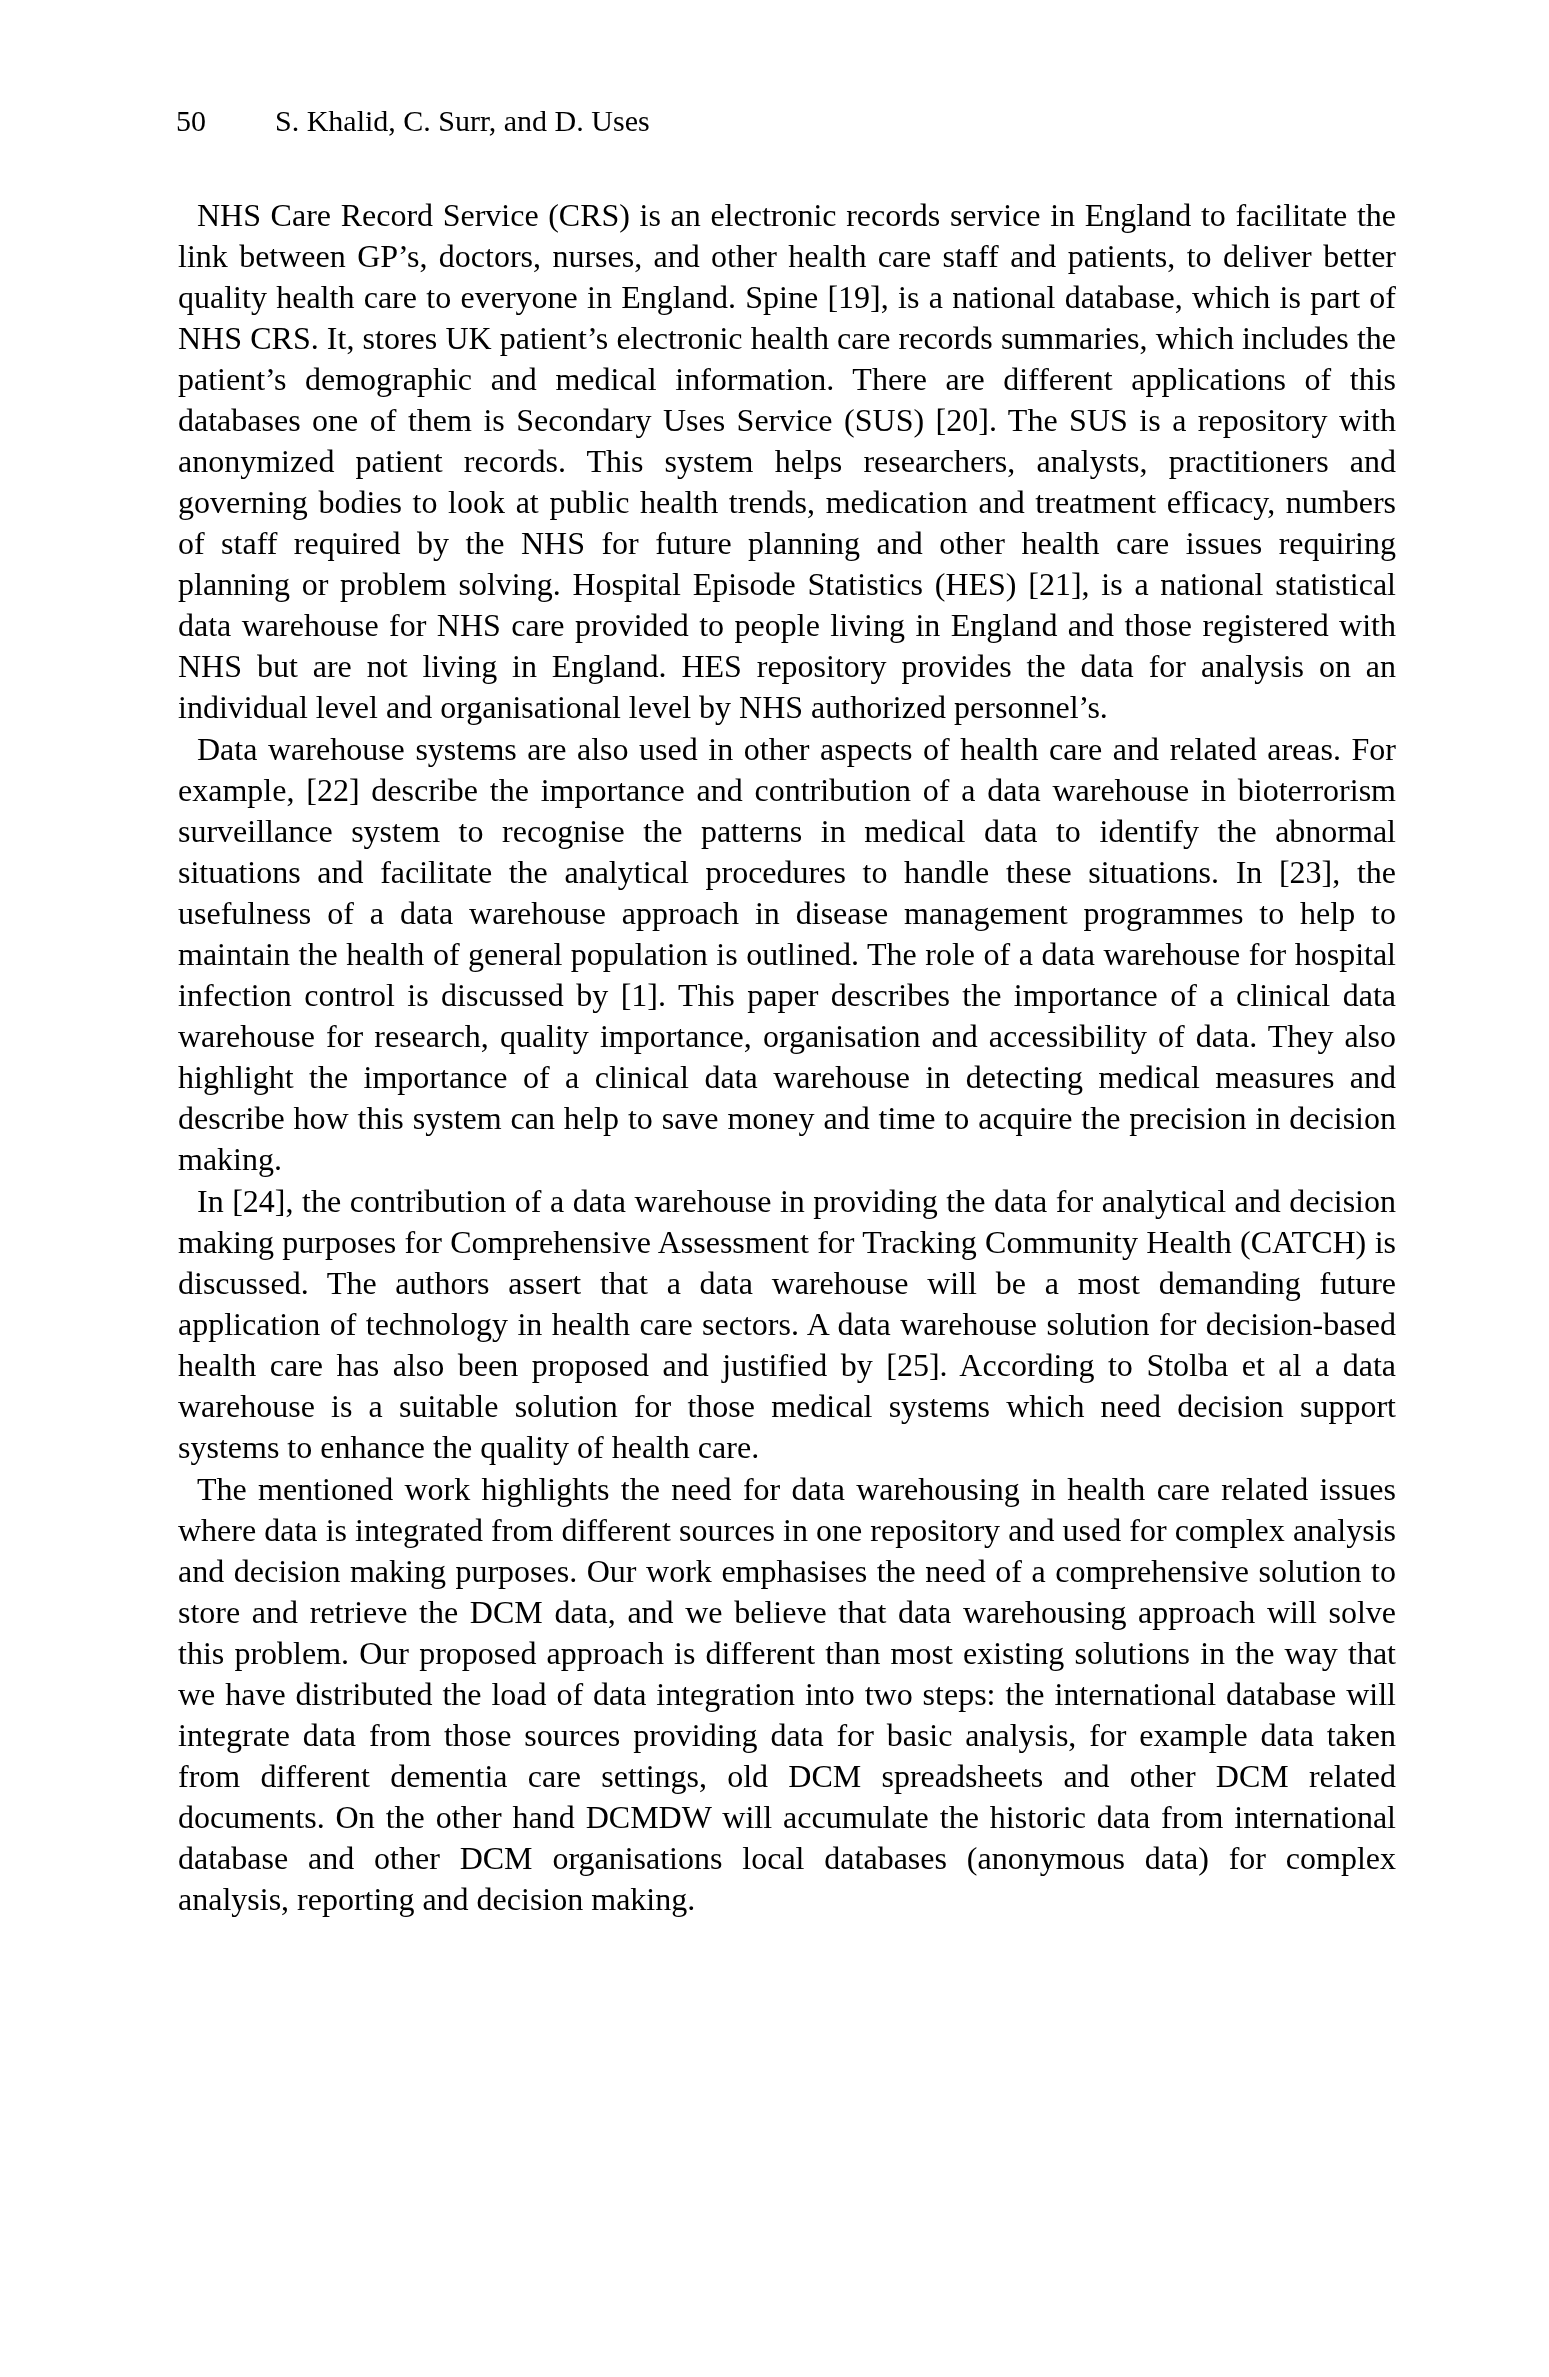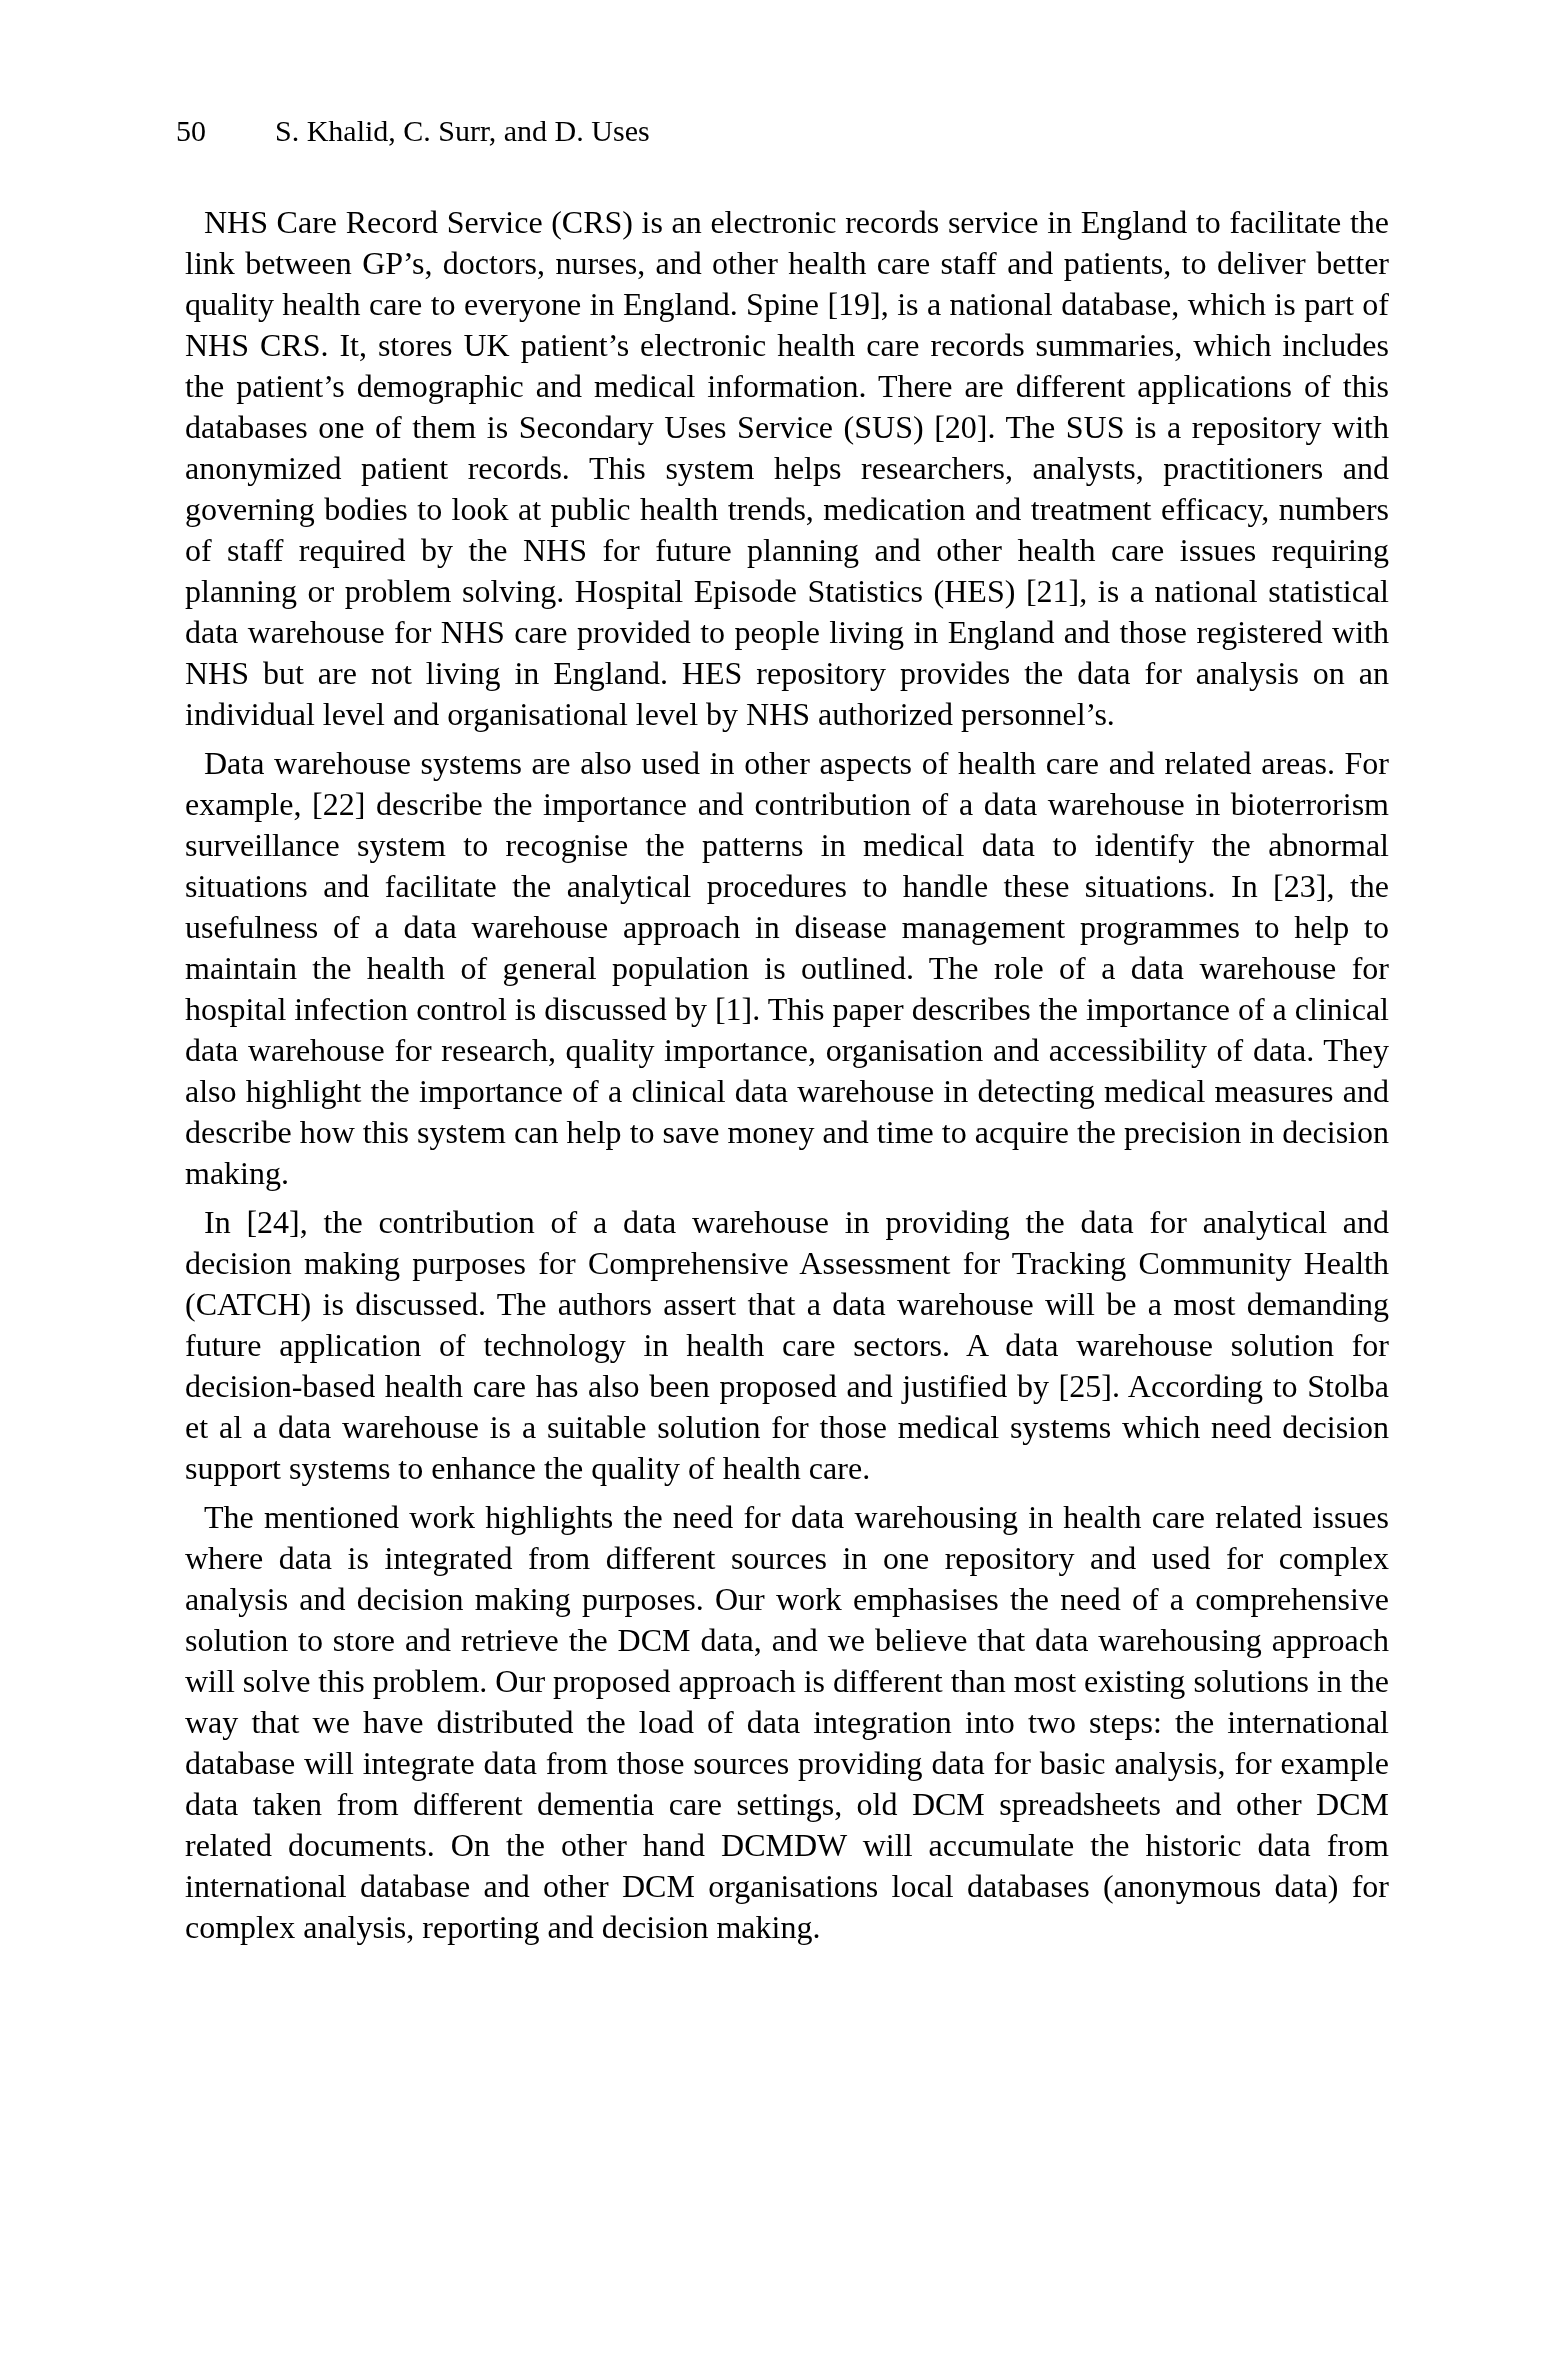--- a/index.html
+++ b/index.html
@@ -19,34 +19,33 @@
       position: absolute;
       top: 103px;
       left: 176px;
       font-size: 30px;
       line-height: 35px;
       white-space: nowrap;
     }
     .running-head .page-number {
       display: inline-block;
       width: 99px;
-      margin-top: 10px;
     }
     .body-text {
       position: absolute;
       top: 194px;
       left: 177px;
       width: 1220px;
       font-size: 32px;
       line-height: 41px;
       text-align: justify;
       hyphens: manual;
     }
     .body-text p {
-      margin: 8px;
+      margin: 1px;
       text-indent: 19px;
     }
   </style>
 </head>
 <body>
 
 <div class="running-head">
   <span class="page-number">50</span><span class="authors">S. Khalid, C. Surr, and D. Uses</span>
 </div>
 

